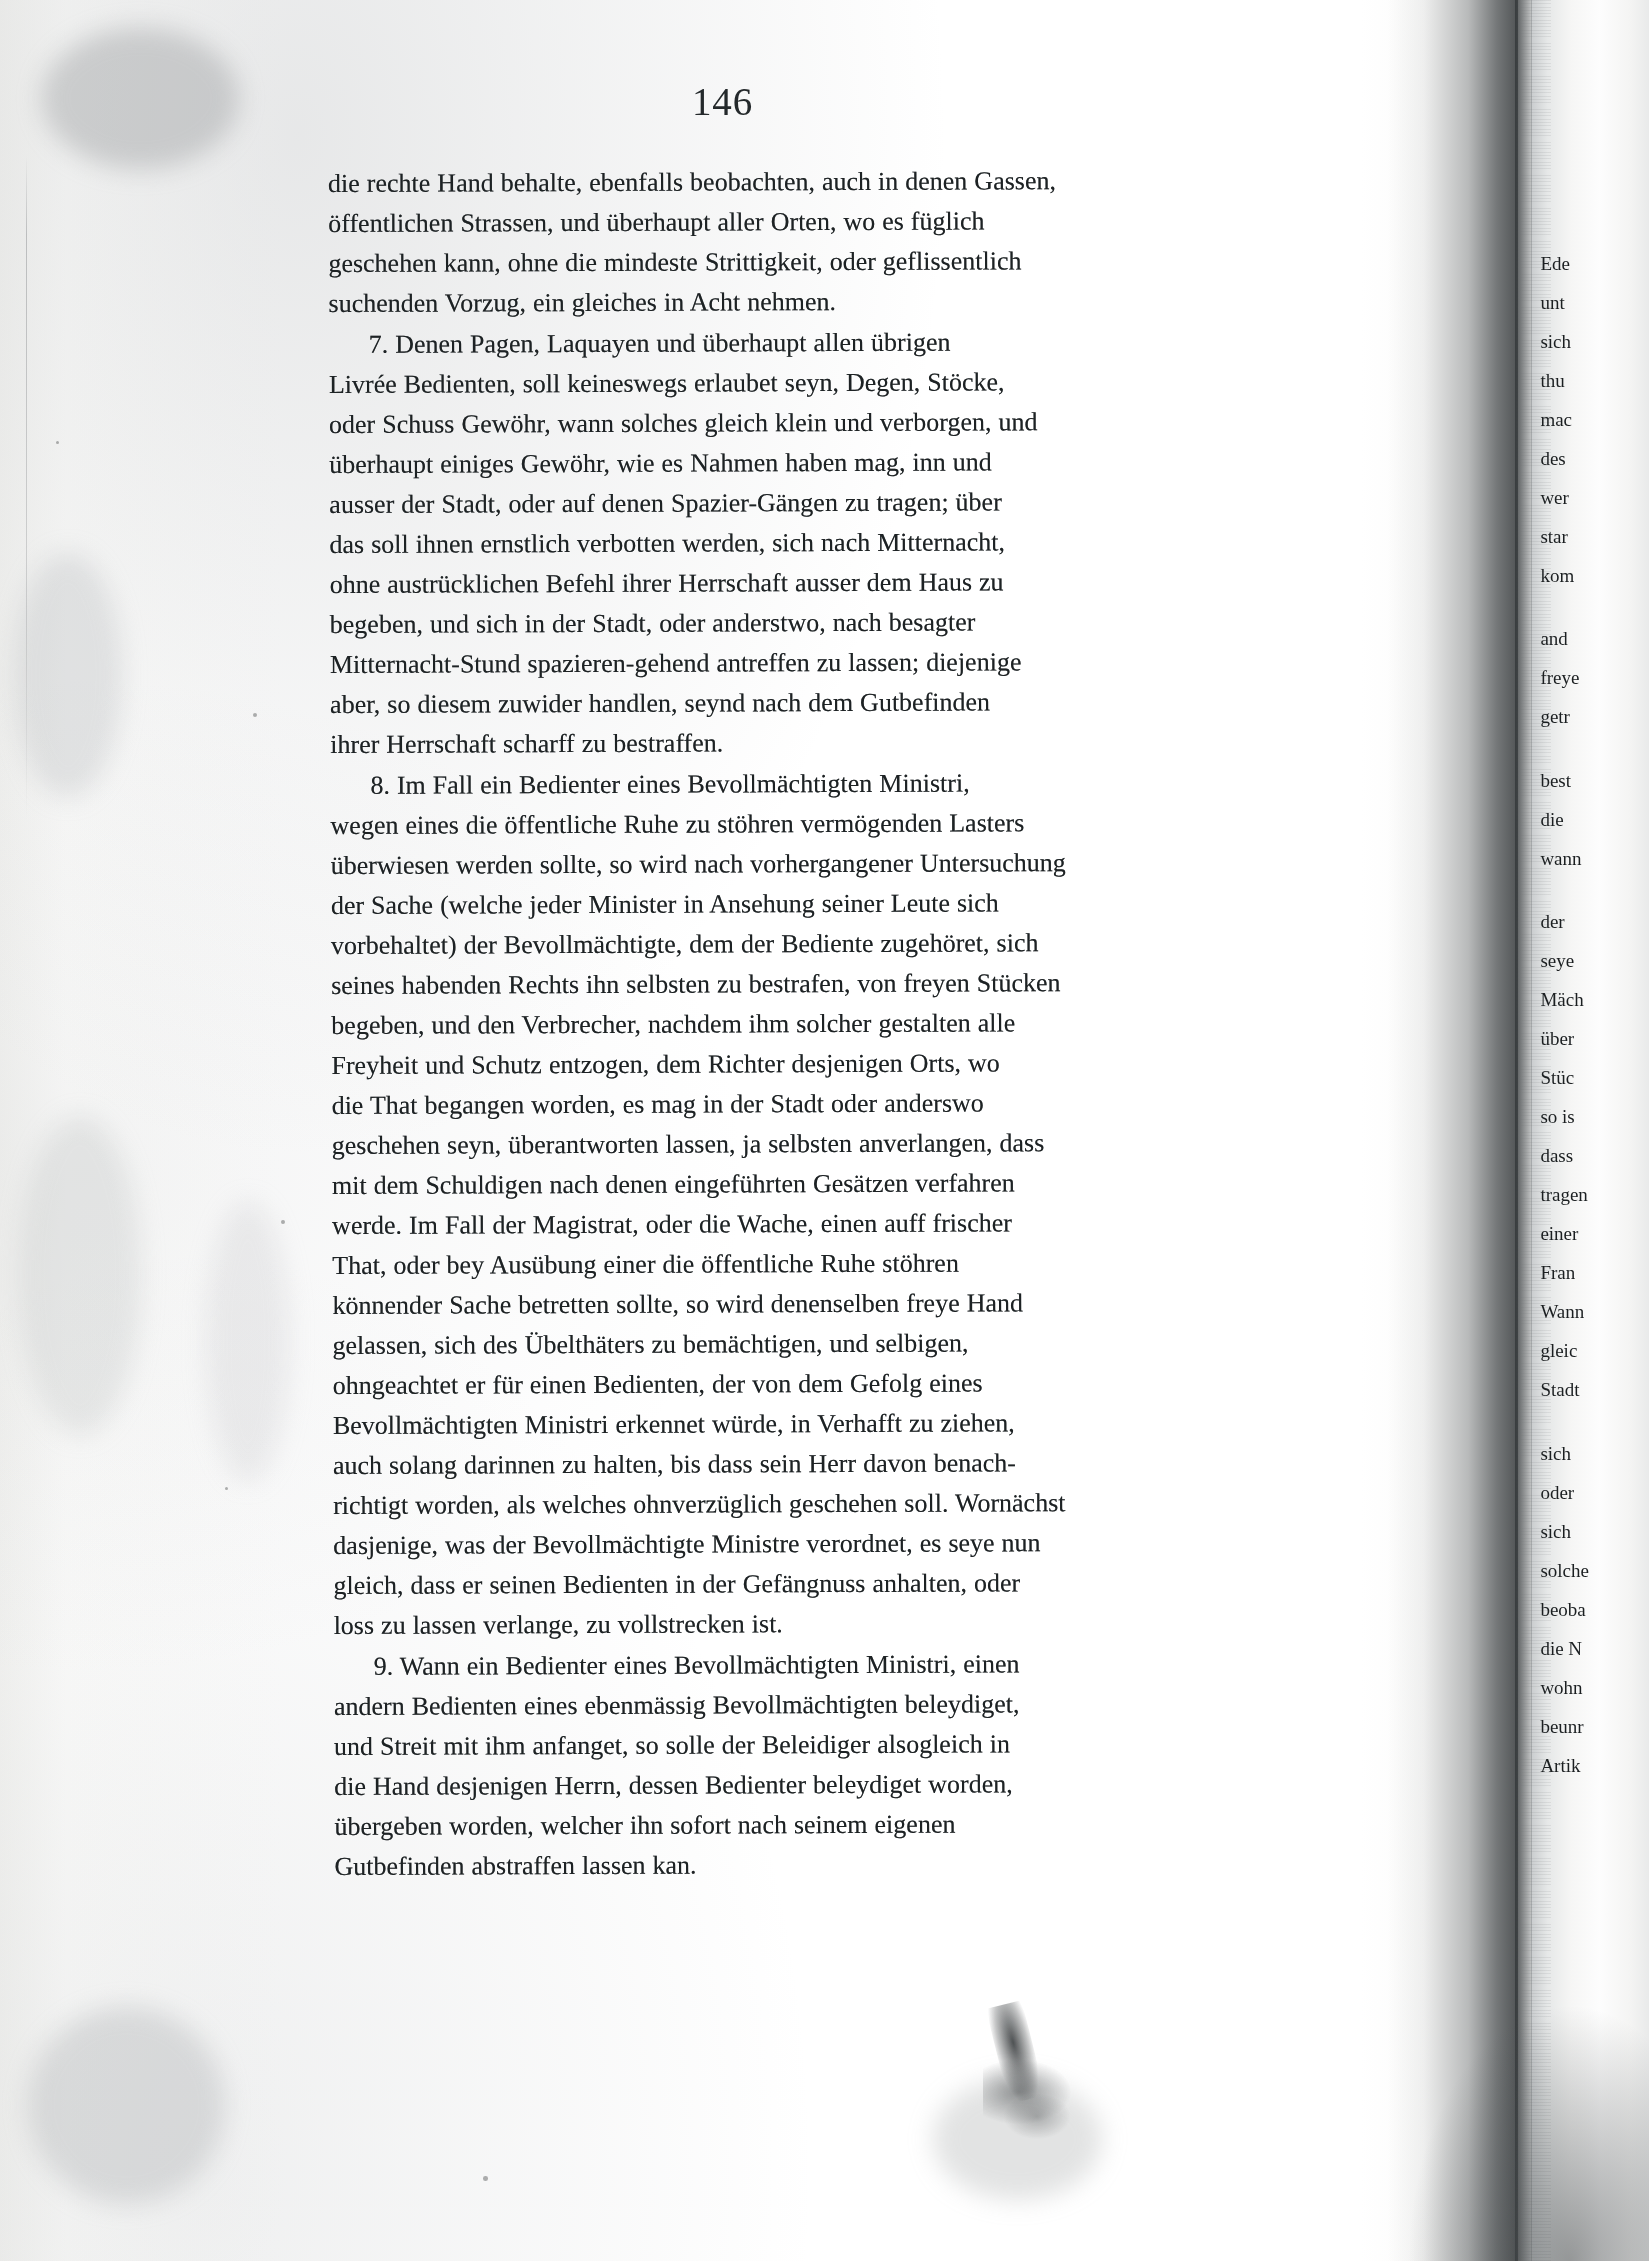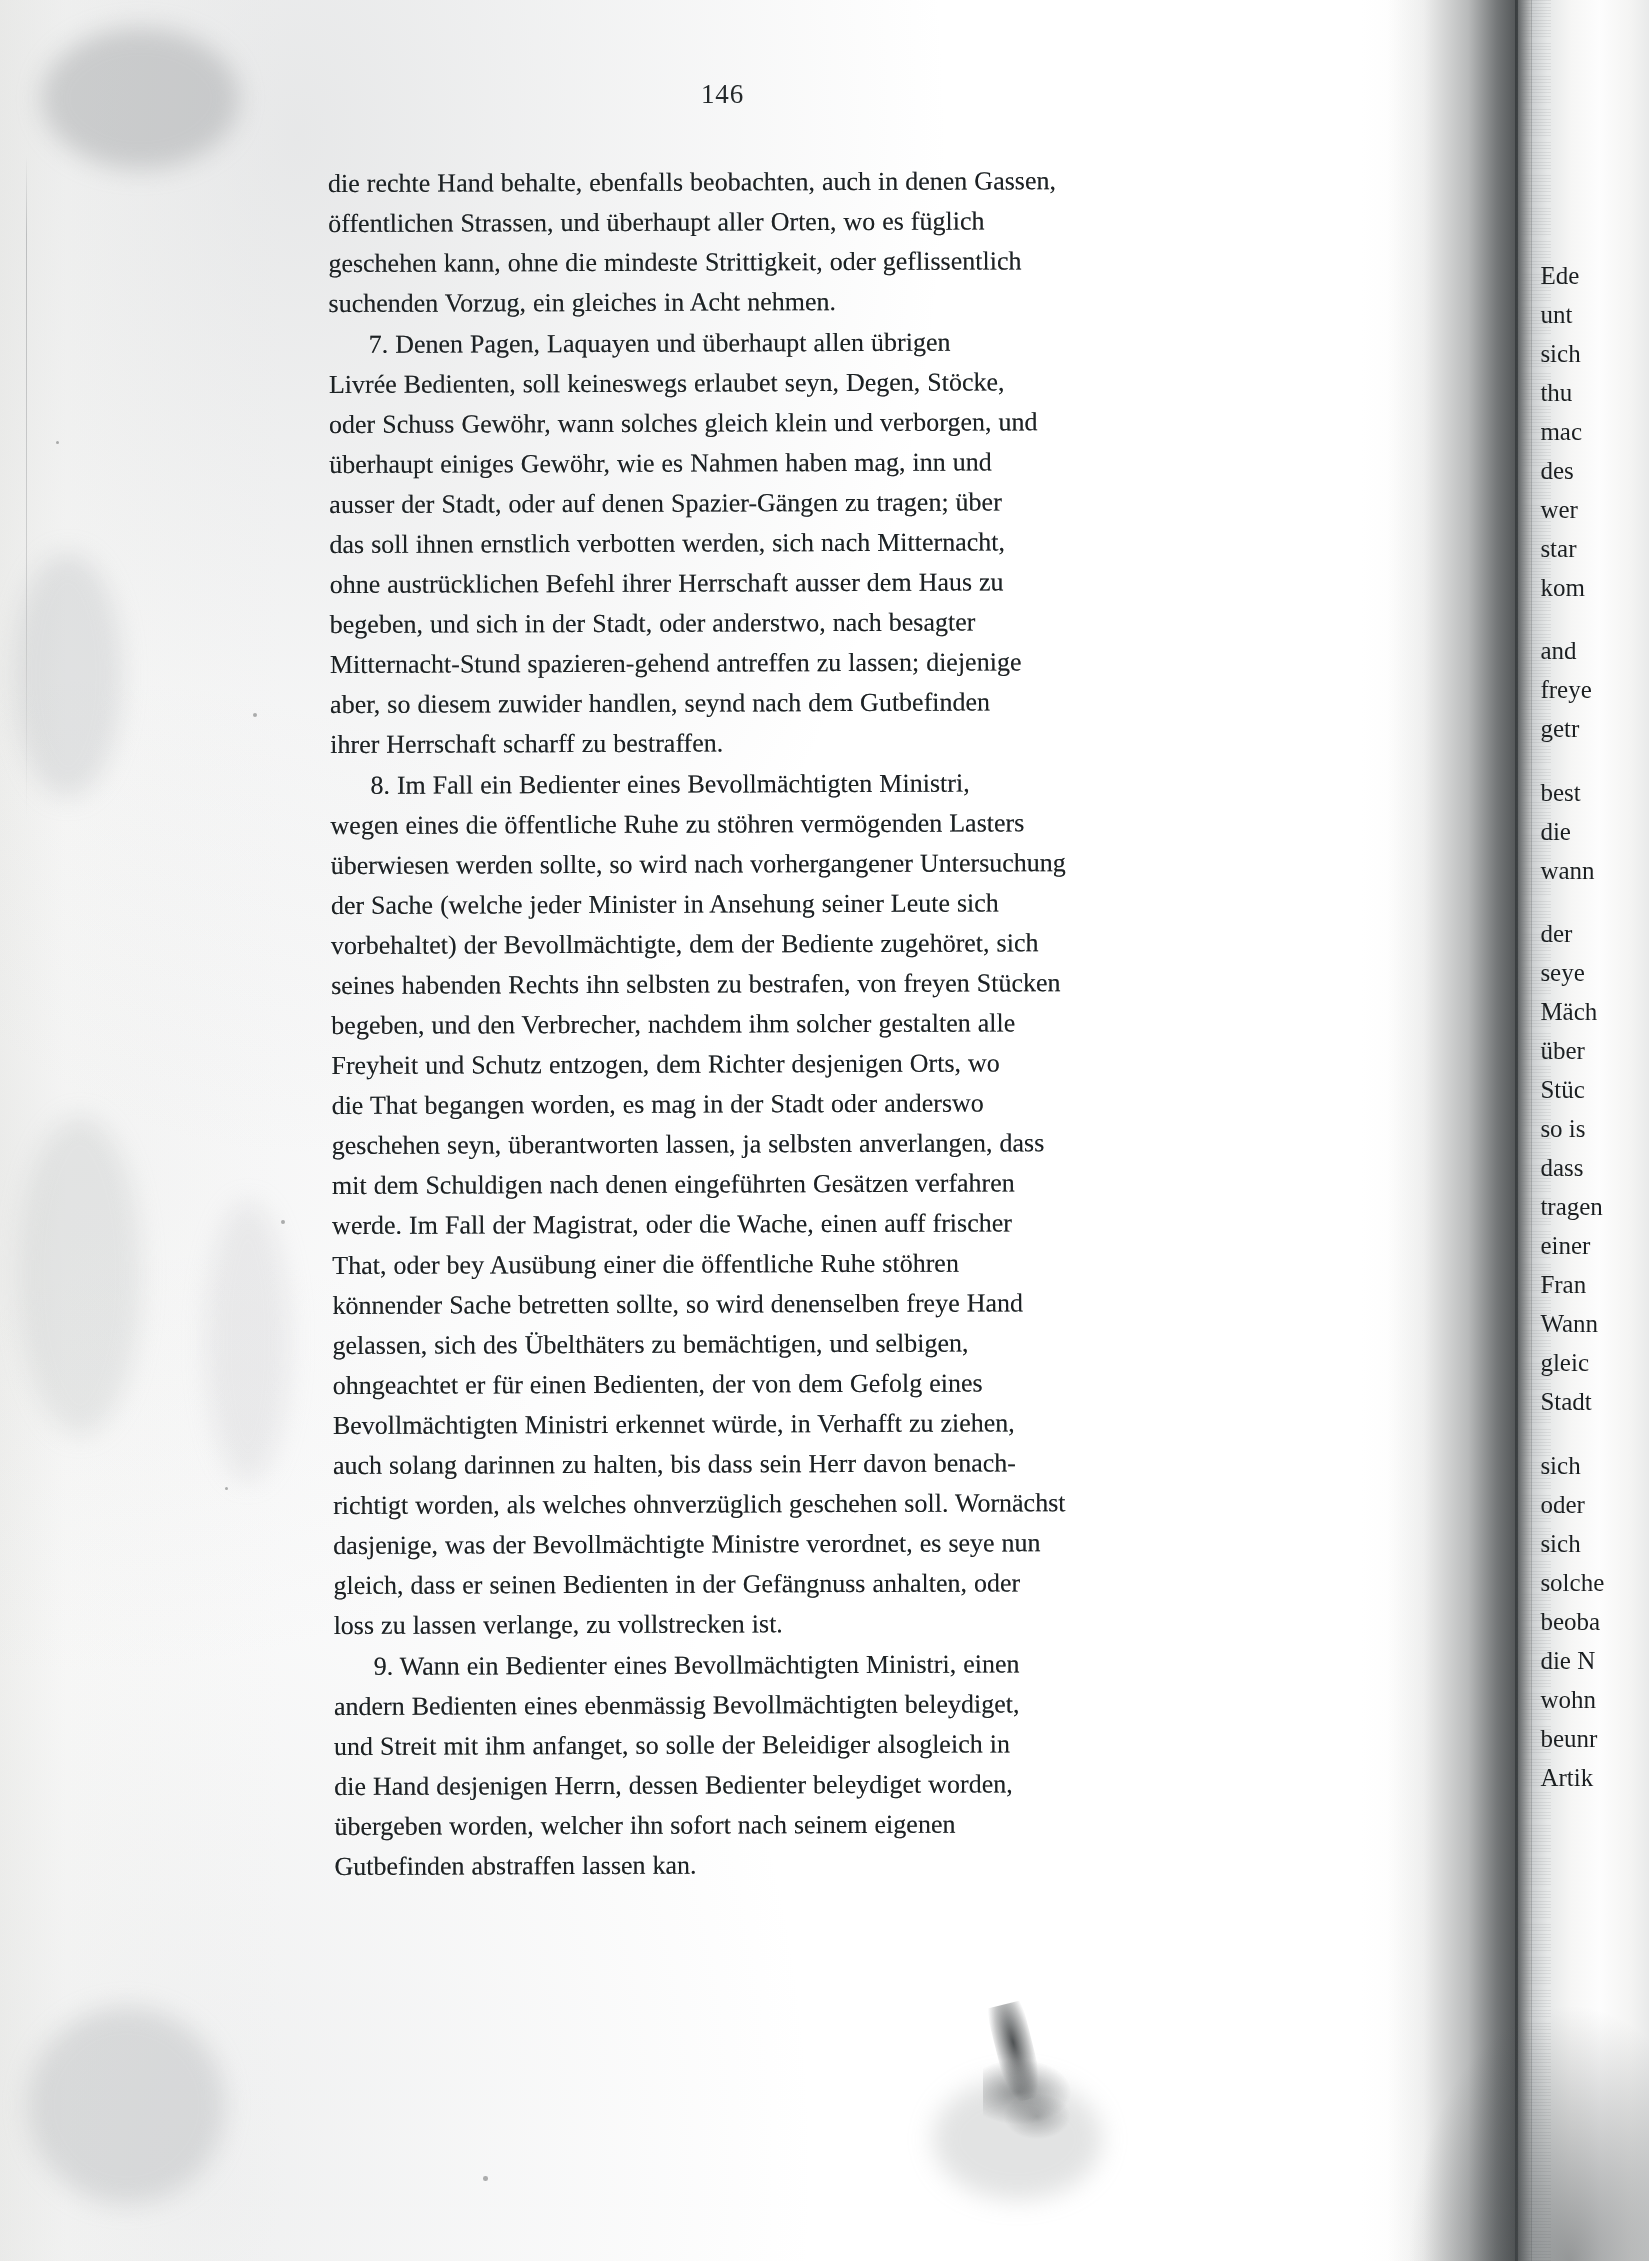--- a/index.html
+++ b/index.html
@@ -23,21 +23,21 @@
 
   
   #margin-rule{
     position:absolute;left:26px;top:155px;width:0.9px;height:666px;
     background:linear-gradient(180deg,rgba(150,152,154,0) 0%,rgba(150,152,154,.55) 12%,rgba(150,152,154,.35) 70%,rgba(150,152,154,0) 100%);
   }
 
   
   #page-number{
     position:absolute;top:79px;left:0;width:1445px;text-align:center;
-    font-size:27px;letter-spacing:0.9px;color:#24292b;
+    font-size:39px;letter-spacing:0.9px;color:#24292b;
   }
 
   
   #text-column{
     position:absolute;left:328px;top:164px;width:1083px;
     color:#1d2224;
   }
   .para{
     font-size:26px;
     line-height:40px;
@@ -82,23 +82,23 @@
       rgba(255,255,255,0) 0.9px, rgba(255,255,255,0) 3.3px);
     opacity:.55;
   }
   #gutter-bottom{
     position:absolute;right:0;bottom:0;width:263px;height:291px;
     background:radial-gradient(ellipse at 70% 100%, rgba(70,74,76,.55) 0%, rgba(255,255,255,0) 62%);
   }
 
   
   #next-page-fragment{
-    position:absolute;top:256px;right:0;width:117px;height:1829px;
+    position:absolute;top:244px;right:0;width:117px;height:1829px;
     overflow:hidden;
-    font-size:25px;line-height:39px;color:#1b1f21;
+    font-size:19px;line-height:39px;color:#1b1f21;
     padding-left:8.4px;box-sizing:border-box;margin-left:20px;
   }
   #next-page-fragment .frag{display:block;white-space:nowrap;}
   #next-page-fragment .gap{height:24.4px;display:block;}
 
   
   #ink-smudge{
     position:absolute;left:978px;top:2003px;width:108px;height:136px;
     pointer-events:none;opacity:.85;
   }

